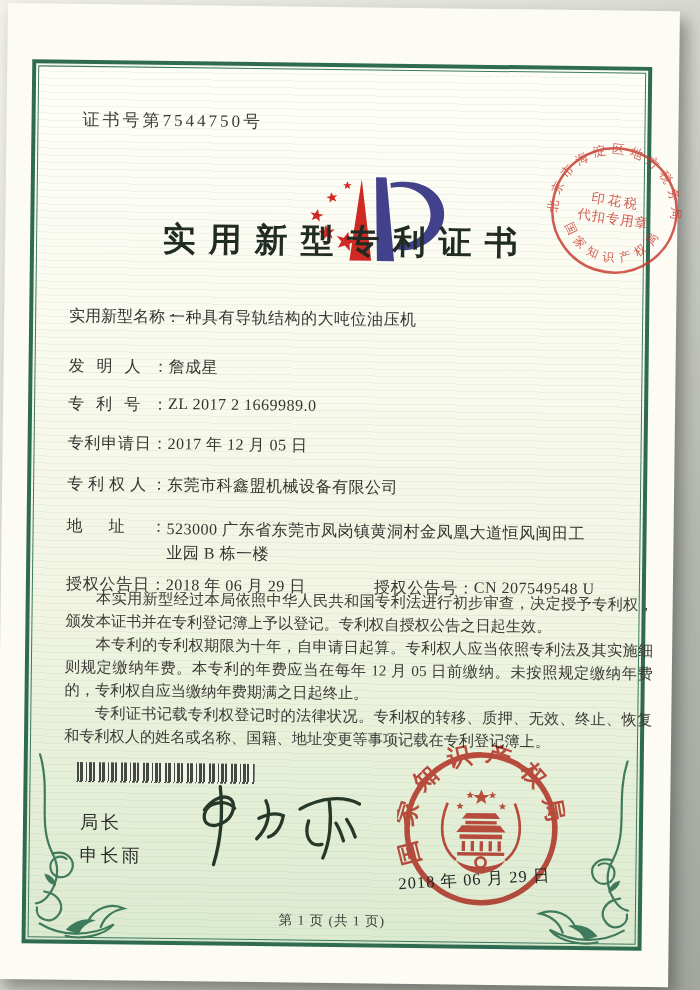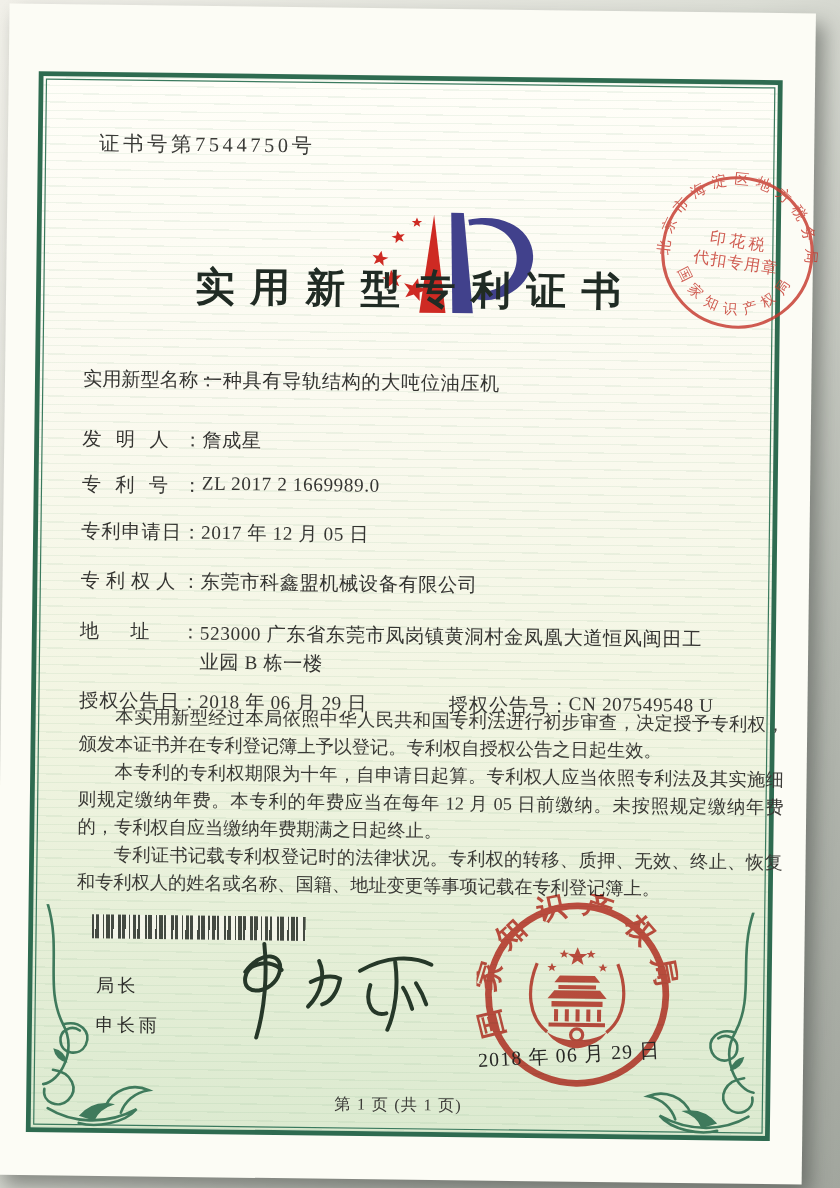--- a/index.html
+++ b/index.html
@@ -27,21 +27,21 @@
   .fvalue.wrap{white-space:normal;width:425px;line-height:24px;}
   .grant-right{position:absolute;left:308px;top:0;white-space:nowrap;}
   .paras{left:36px;top:522px;width:588px;font-size:15.2px;line-height:23px;color:#3a3a36;
     text-align:justify;}
   .paras p{margin:0;text-indent:2em;}
   .barcode{left:49px;top:698px;width:178px;height:20px;opacity:.85;
     background:repeating-linear-gradient(90deg,
       #272c27 0 2px,#f5f5ec 2px 3px,#272c27 3px 6px,#f5f5ec 6px 9px,
       #272c27 9px 10px,#f5f5ec 10px 12px,#272c27 12px 15px,#f5f5ec 15px 16px,
       #272c27 16px 18px,#f5f5ec 18px 22px);}
-  .director{left:53px;top:742px;font-size:15px;letter-spacing:3px;color:#2e2e2b;line-height:33px;}
+  .director{left:53px;top:742px;font-size:18px;letter-spacing:3px;color:#2e2e2b;line-height:33px;}
   .signature{left:148px;top:712px;}
   .logo{left:266px;top:106px;}
   .tax-stamp{left:506px;top:66px;opacity:.82;transform:rotate(8deg);}
   .office-seal{left:370px;top:676px;opacity:.88;mix-blend-mode:multiply;}
   .seal-date{left:372px;top:800px;font-size:16.5px;color:#262624;letter-spacing:1px;
     transform:rotate(-4deg);z-index:6;}
   .footer{left:0;right:0;top:845px;text-align:center;font-size:13.5px;color:#3c3c38;letter-spacing:1px;}
   .flourish{z-index:1;}
   .fl-left{left:4px;top:690px;}
   .fl-right{right:4px;top:690px;transform:scaleX(-1);}

